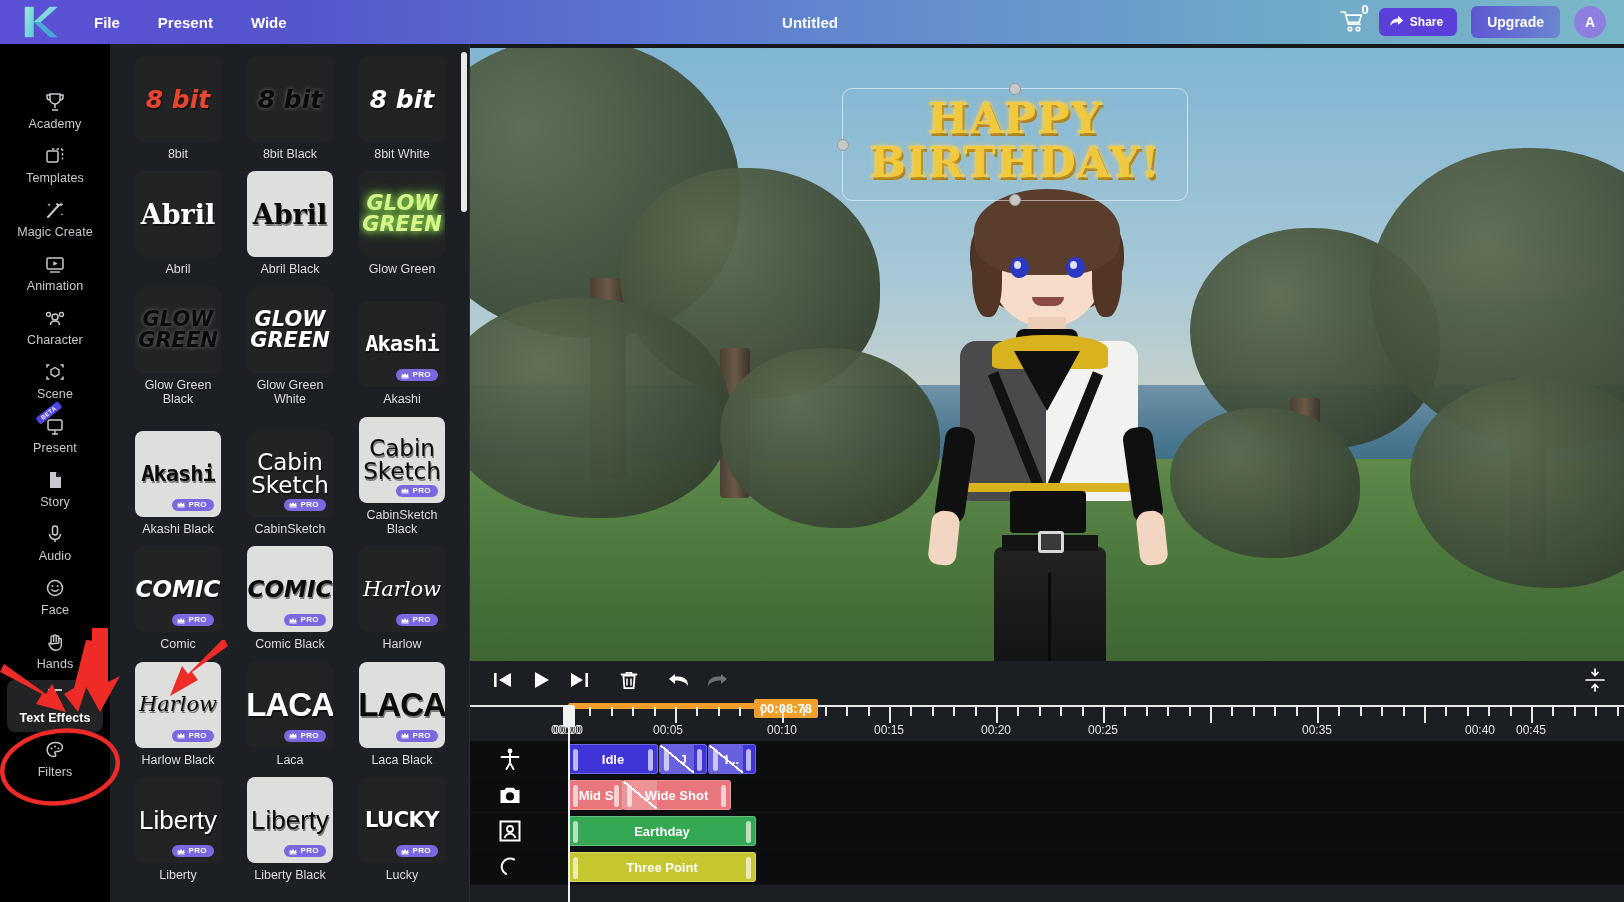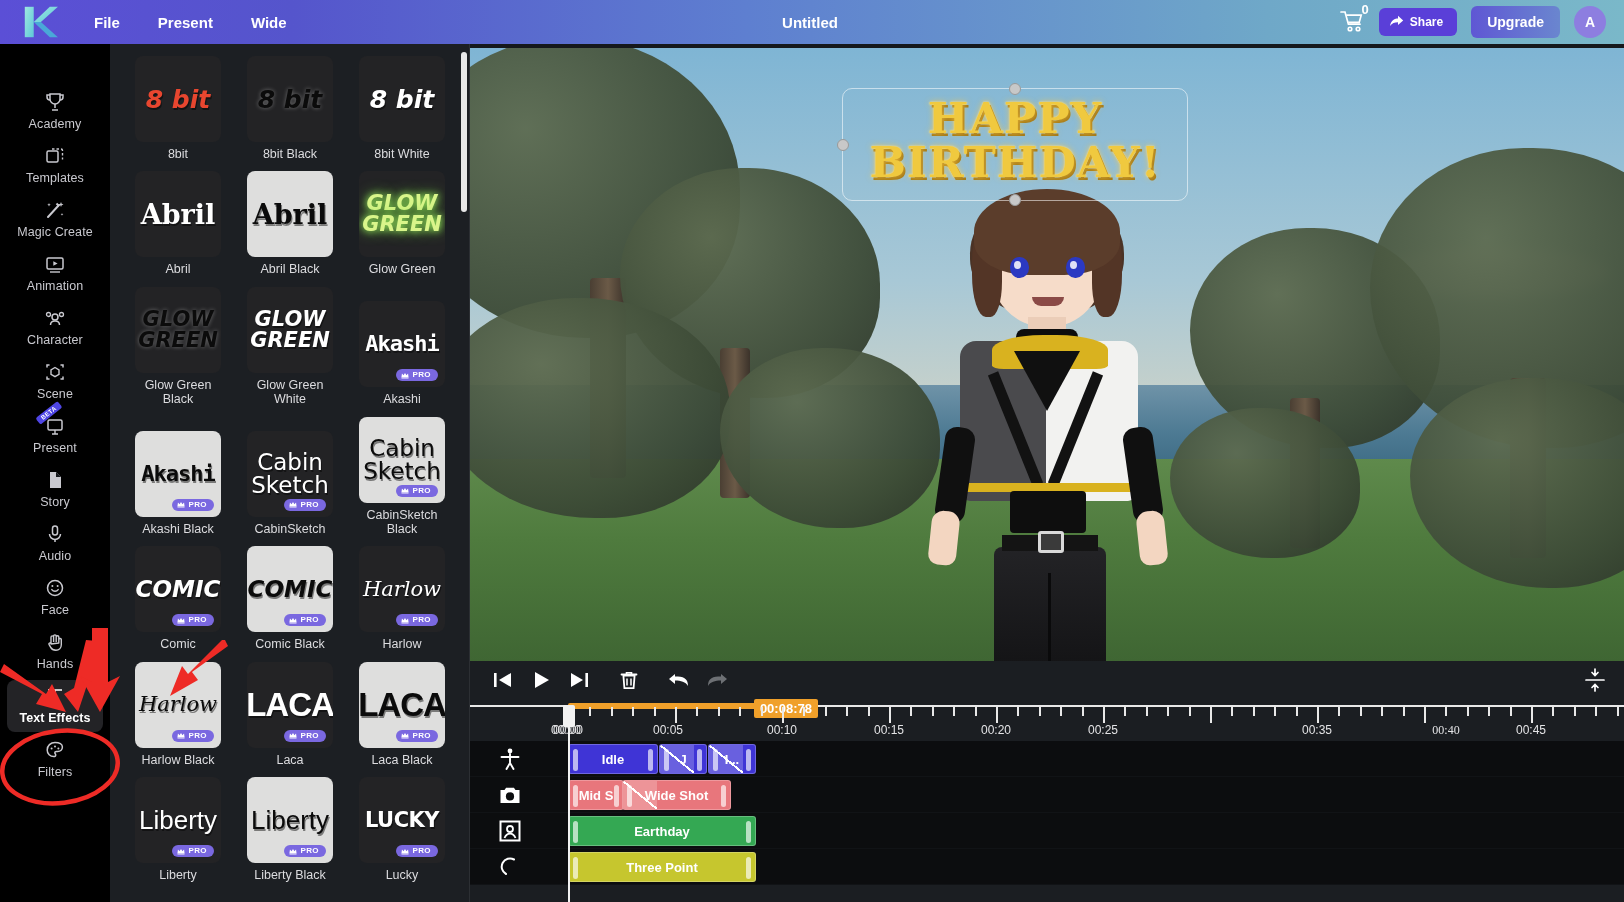--- a/index.html
+++ b/index.html
@@ -808,21 +808,21 @@
         <div class="tick minor" style="left: 868.4px;"></div>
         <div class="tick minor" style="left: 889.8px;"></div>
         <div class="tick minor" style="left: 911.2px;"></div>
         <div class="tick minor" style="left: 932.6px;"></div>
         <div class="ruler-label" style="left: 847px;">00:35</div>
         <div class="tick major" style="left: 954px;"></div>
         <div class="tick minor" style="left: 975.4px;"></div>
         <div class="tick minor" style="left: 996.8px;"></div>
         <div class="tick minor" style="left: 1018.2px;"></div>
         <div class="tick minor" style="left: 1039.6px;"></div>
-        <div class="ruler-label" style="left: 976px; font-family: Liberation Serif, serif;">00:40</div>
+        <div class="ruler-label" style="left: 1010px;">00:40</div>
         <div class="tick major" style="left: 1061px;"></div>
         <div class="tick minor" style="left: 1082.4px;"></div>
         <div class="tick minor" style="left: 1103.8px;"></div>
         <div class="tick minor" style="left: 1125.2px;"></div>
         <div class="tick minor" style="left: 1146.6px;"></div>
         <div class="ruler-label" style="left: 1061px;">00:45</div>
         <div class="ruler-label" style="left: 96px;">00:00</div>
       </div>
 
     <div class="tracks" id="tracks">

